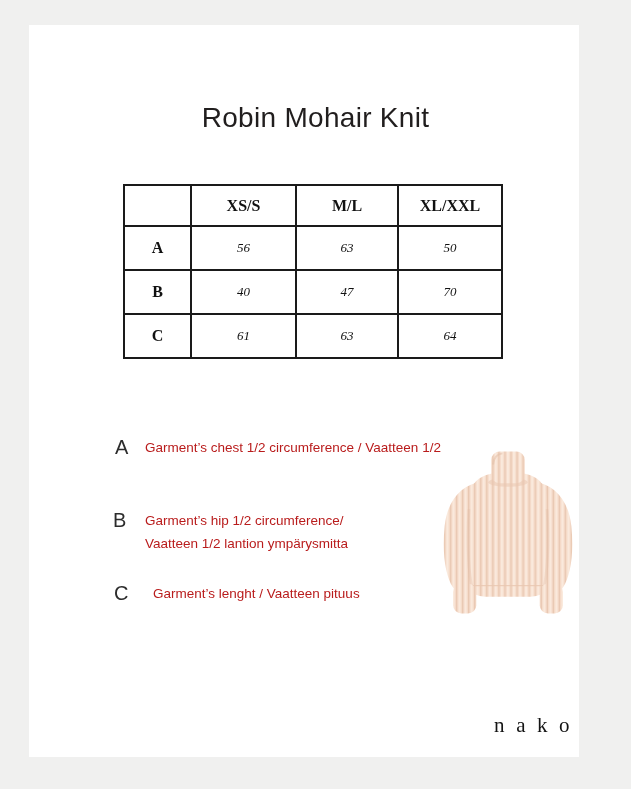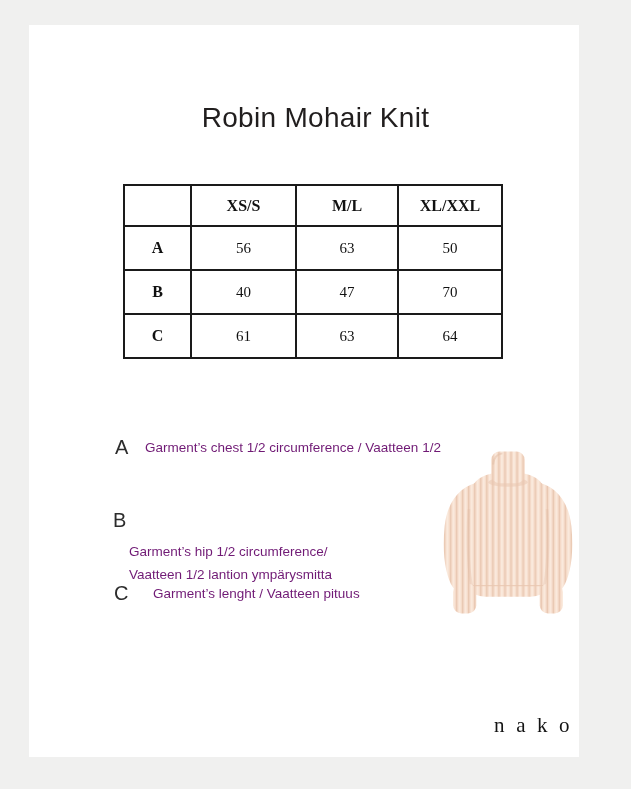--- a/index.html
+++ b/index.html
@@ -47,33 +47,33 @@
   }
   .size-table th, .size-table td {
     border: 2px solid #1a1a1a;
     text-align: center;
     vertical-align: middle;
     background: #ffffff;
     margin-left: 40px;
   }
   .size-table thead th { height: 41px; font-size: 16px; font-weight: 700; }
   .size-table tbody th { height: 44px; font-size: 16px; font-weight: 700; }
-  .size-table tbody td { height: 44px; font-size: 15px; font-weight: 400; }
+  .size-table tbody td { height: 44px; font-size: 13px; font-weight: 400; font-style: italic; }
   .legend-letter {
     position: absolute;
     font-size: 20px;
     line-height: 23px;
     color: #2c2c2c;
   }
   .legend-text {
     position: absolute;
     font-size: 13.5px;
     line-height: 23px;
     white-space: nowrap;
-    color: #701a75;
+    color: #b91c1c;
   }
   .product {
     position: absolute;
     left: 400px;
     top: 419px;
     width: 158px;
     height: 177px;
   }
   .product svg { width: 100%; height: 100%; }
   .brand {
@@ -133,21 +133,21 @@
         </tr>
       </tbody>
     </table>
 
     <span class="legend-letter" style="left:86px; top:411px;">A</span>
     <div class="legend-text" style="left:116px; top:411px;">
       <div>Garment’s chest 1/2 circumference / Vaatteen 1/2</div>
     </div>
 
     <span class="legend-letter" style="left:84px; top:484px;">B</span>
-    <div class="legend-text" style="left:100px; top:484px;margin-top:31px;">
+    <div class="legend-text" style="left:116px; top:484px;">
       <div>Garment’s hip 1/2 circumference/</div>
       <div>Vaatteen 1/2 lantion ympärysmitta</div>
     </div>
 
     <span class="legend-letter" style="left:85px; top:557px;">C</span>
     <div class="legend-text" style="left:124px; top:557px;">
       <div>Garment’s lenght / Vaatteen pituus</div>
     </div>
 
     <div class="product">

